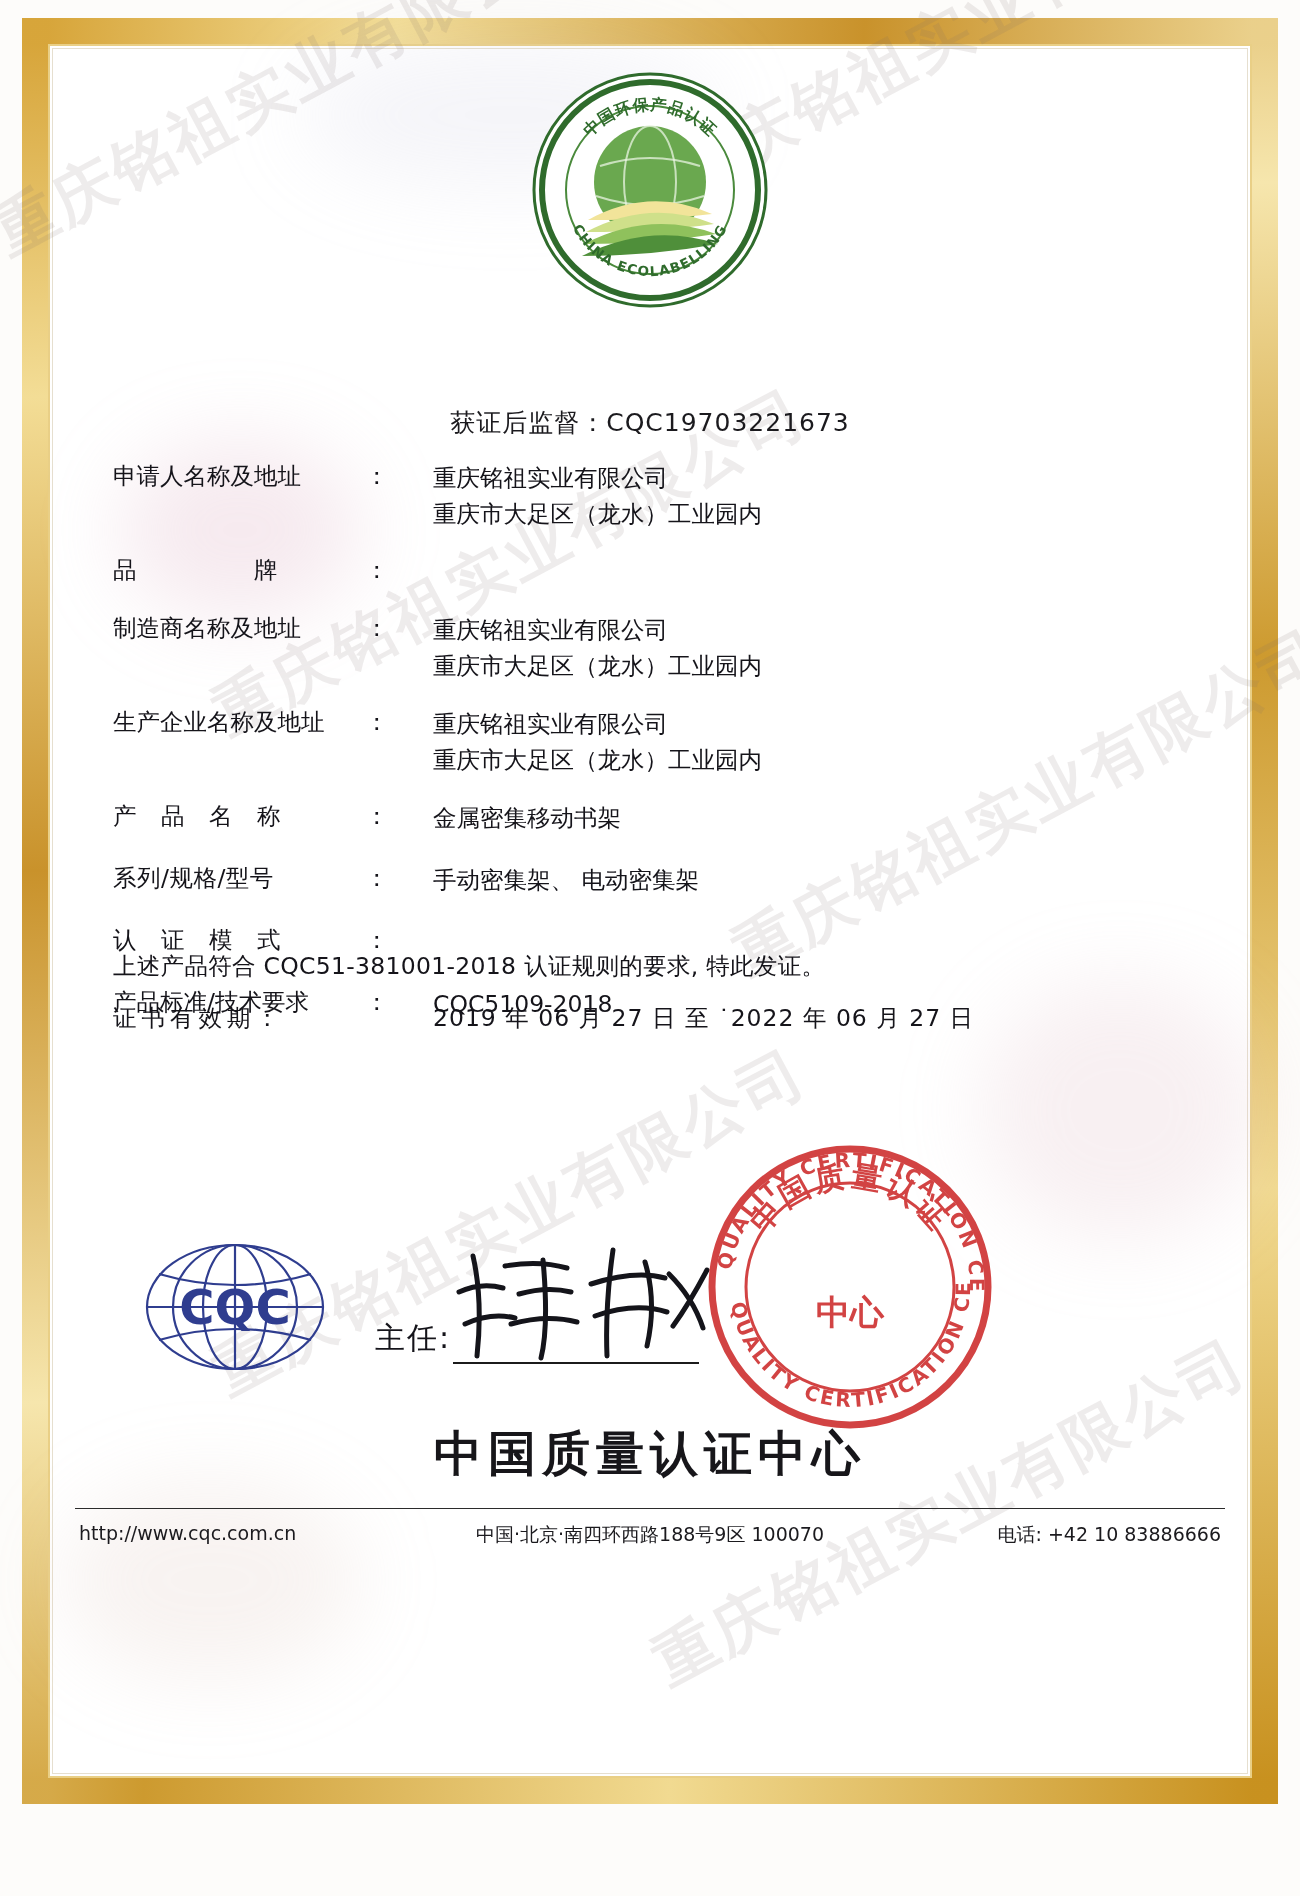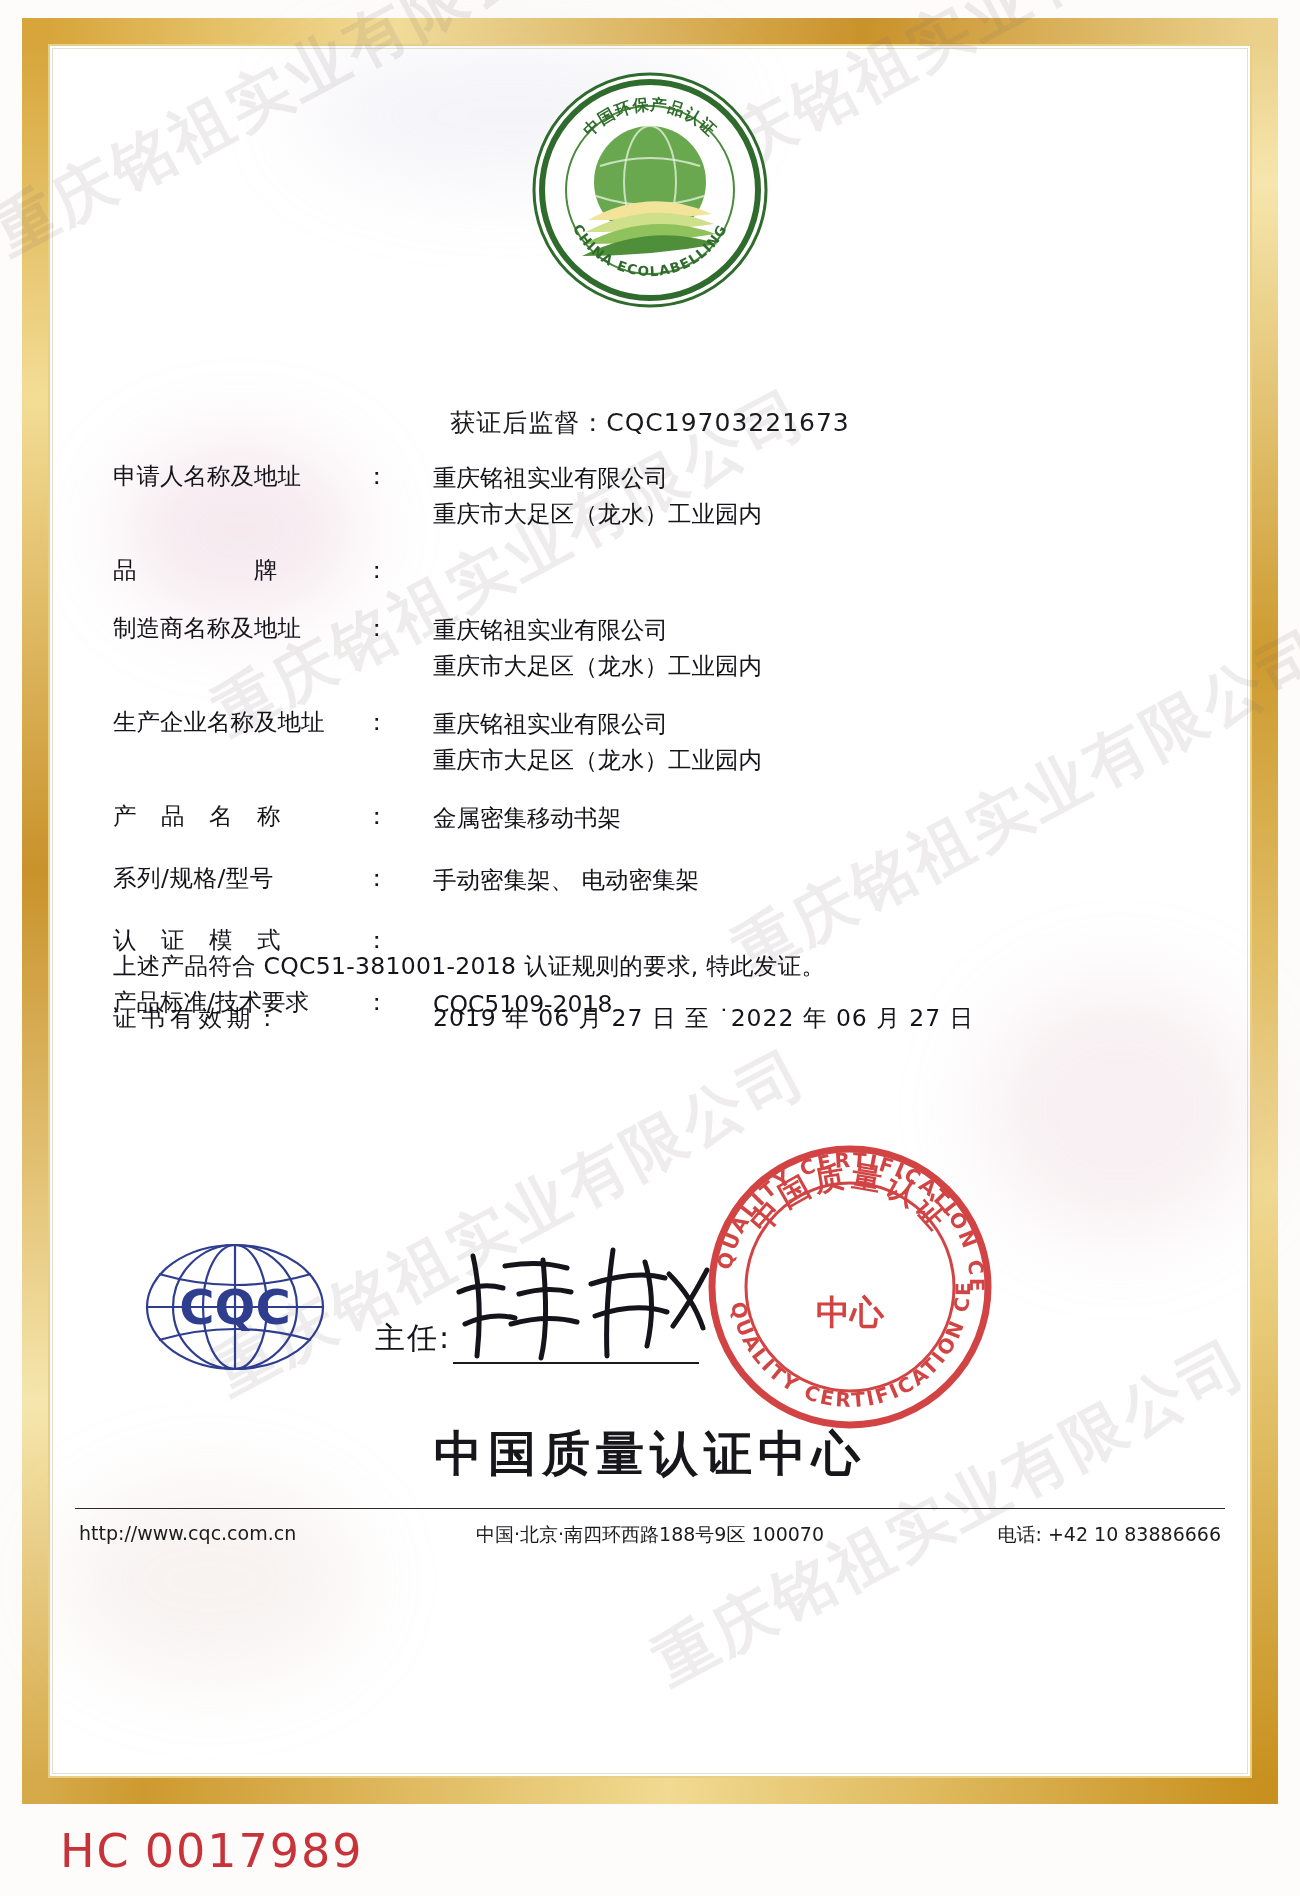--- a/index.html
+++ b/index.html
@@ -512,17 +512,14 @@
 
     <div class="footer-rule"></div>
     <div class="footer">
       <div class="footer-url">http://www.cqc.com.cn</div>
       <div class="footer-addr">中国·北京·南四环西路188号9区  100070</div>
       <div class="footer-tel">电话: +42 10 83886666</div>
     </div>
 
   </div>
 
-  <div class="serial">
-    <span class="hc">HC</span><span>0017989</span>
-  </div>
 
 </div>
 
 </body></html>

